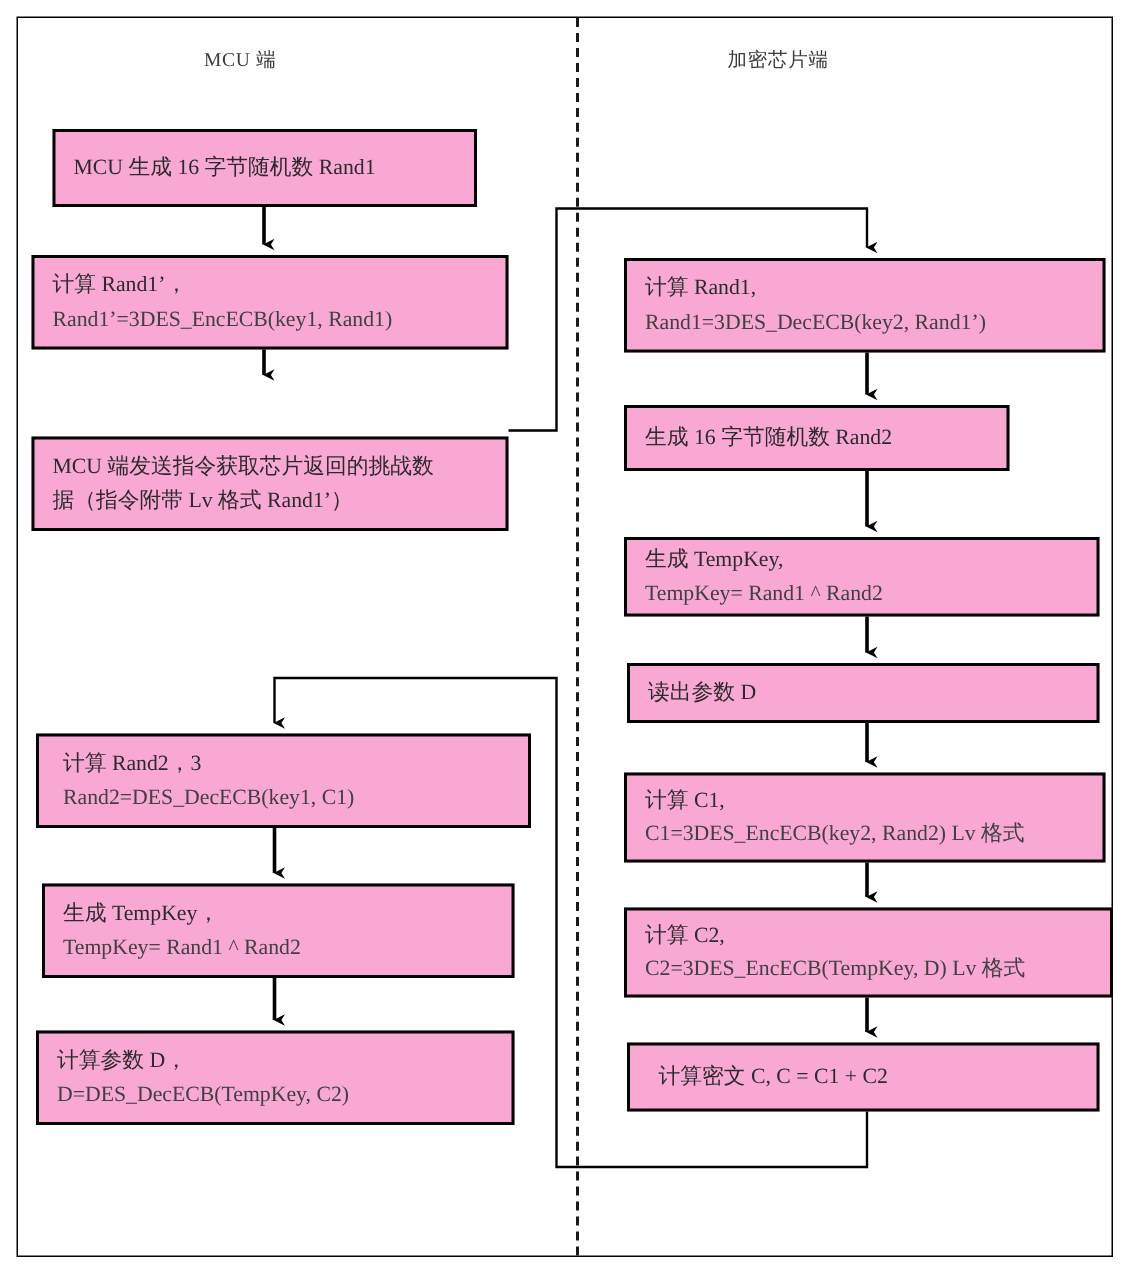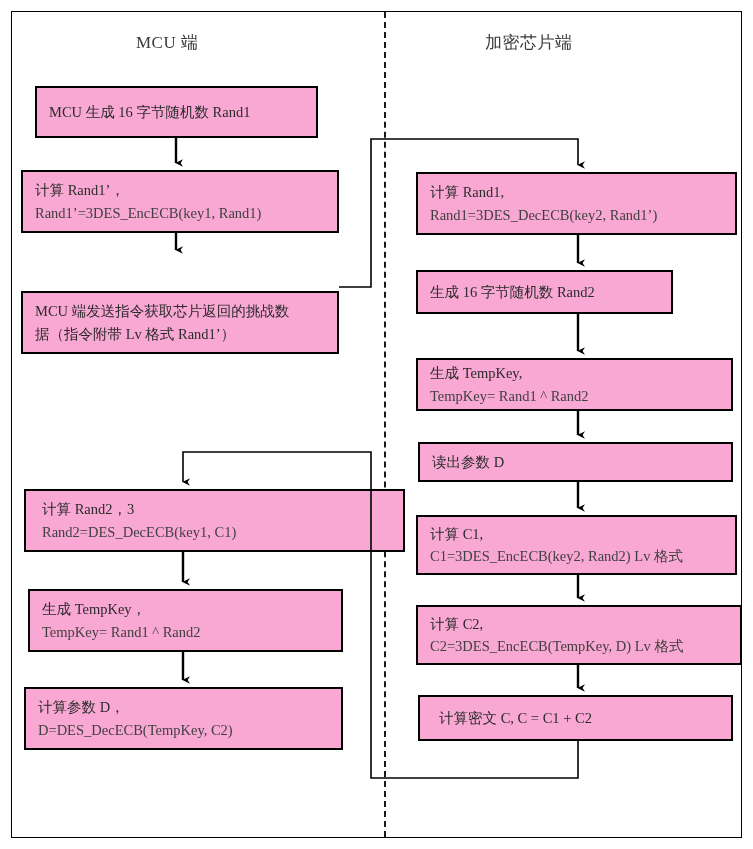--- a/index.html
+++ b/index.html
@@ -32,21 +32,21 @@
     position: absolute;
     left: 384px;
     top: 12px;
     width: 0;
     height: 825px;
     border-left: 2px dashed #1a1a1a;
   }
   
   .col-title {
     position: absolute;
-    font-size: 17px;
+    font-size: 13px;
     color: #3a3a3a;
     letter-spacing: 0.5px;
     white-space: nowrap;
     font-family: "Liberation Serif", "DejaVu Serif", serif;
   }
   #title-mcu   { left: 136px; top: 31px; }
   #title-chip  { left: 485px; top: 31px; }
 
   
   .box {
@@ -98,21 +98,21 @@
   <div class="box" style="left:21px; top:170px; width:318px; height:63px;">
     <div class="ln cjk-lead">计算 Rand1’，</div>
     <div class="ln">Rand1’=3DES_EncECB(key1, Rand1)</div>
   </div>
 
   <div class="box" style="left:21px; top:257px; width:318px; height:63px;margin-top:34px;">
     <div class="ln cjk-lead">MCU 端发送指令获取芯片返回的挑战数</div>
     <div class="ln cjk-lead">据（指令附带 Lv 格式 Rand1’）</div>
   </div>
 
-  <div class="box" style="left:24px; top:489px; width:381px; height:63px;padding-left:16px;">
+  <div class="box" style="left:24px; top:489px; width:330px; height:63px;padding-left:16px;">
     <div class="ln cjk-lead">计算 Rand2，3</div>
     <div class="ln">Rand2=DES_DecECB(key1, C1)</div>
   </div>
 
   <div class="box" style="left:28px; top:589px; width:315px; height:63px;">
     <div class="ln cjk-lead">生成 TempKey，</div>
     <div class="ln">TempKey= Rand1 ^ Rand2</div>
   </div>
 
   <div class="box" style="left:24px; top:687px; width:319px; height:63px;">

